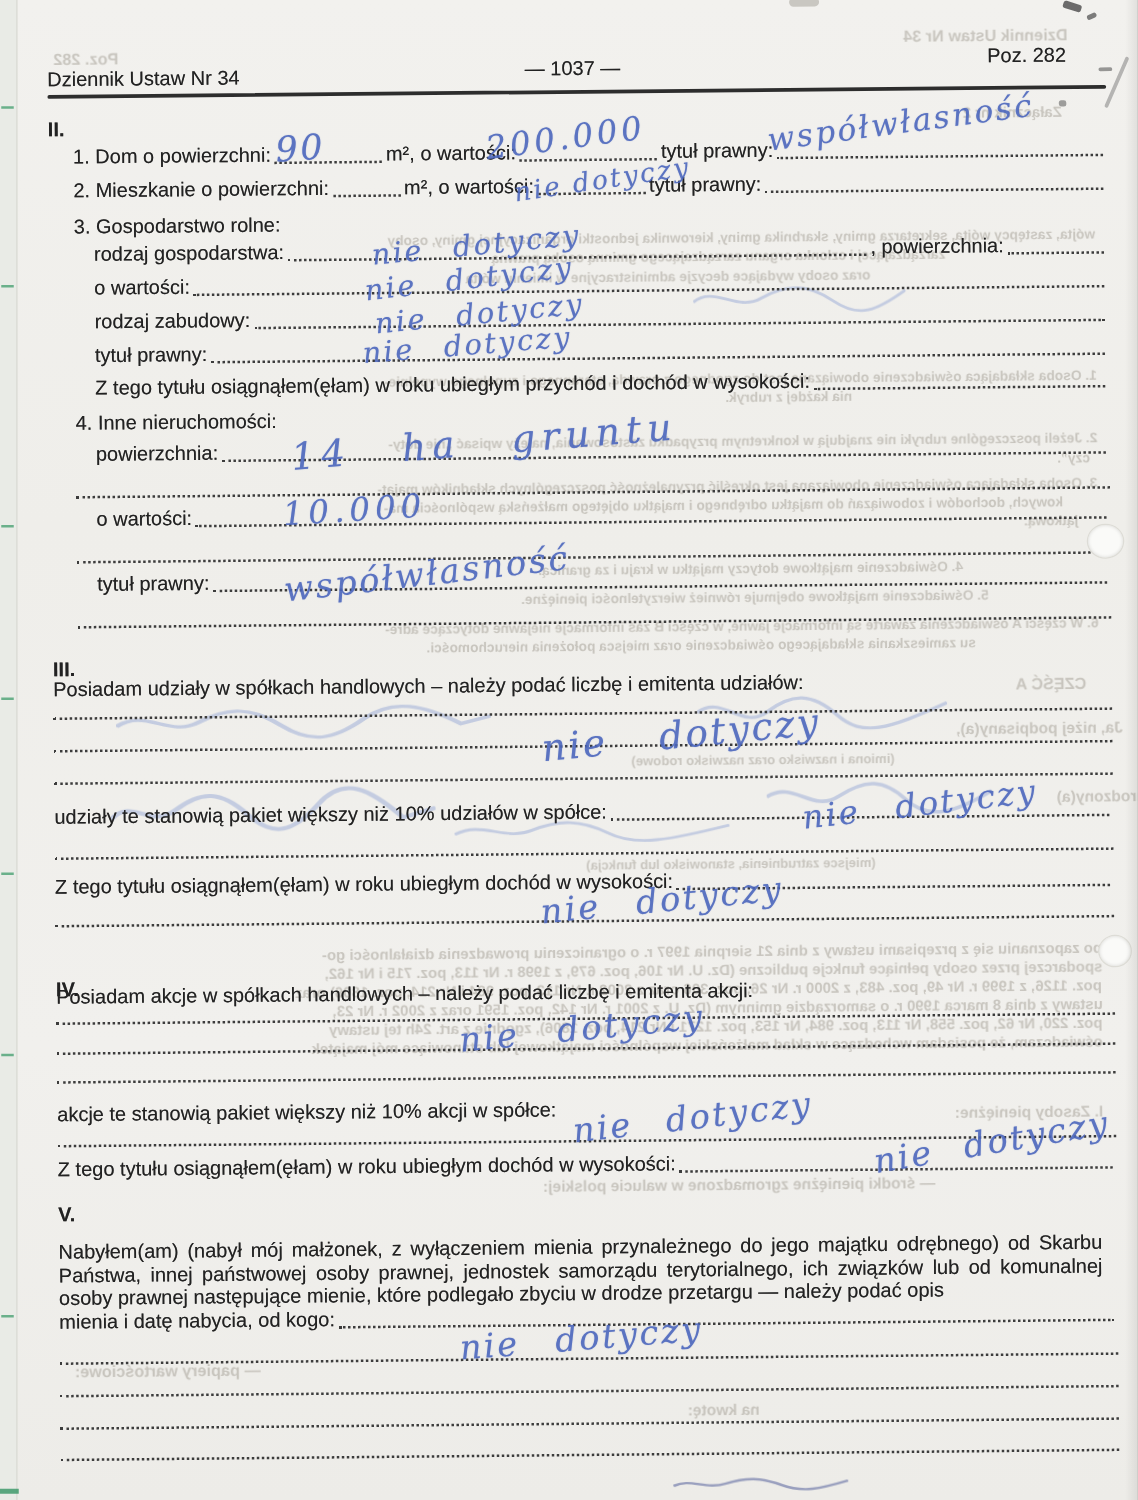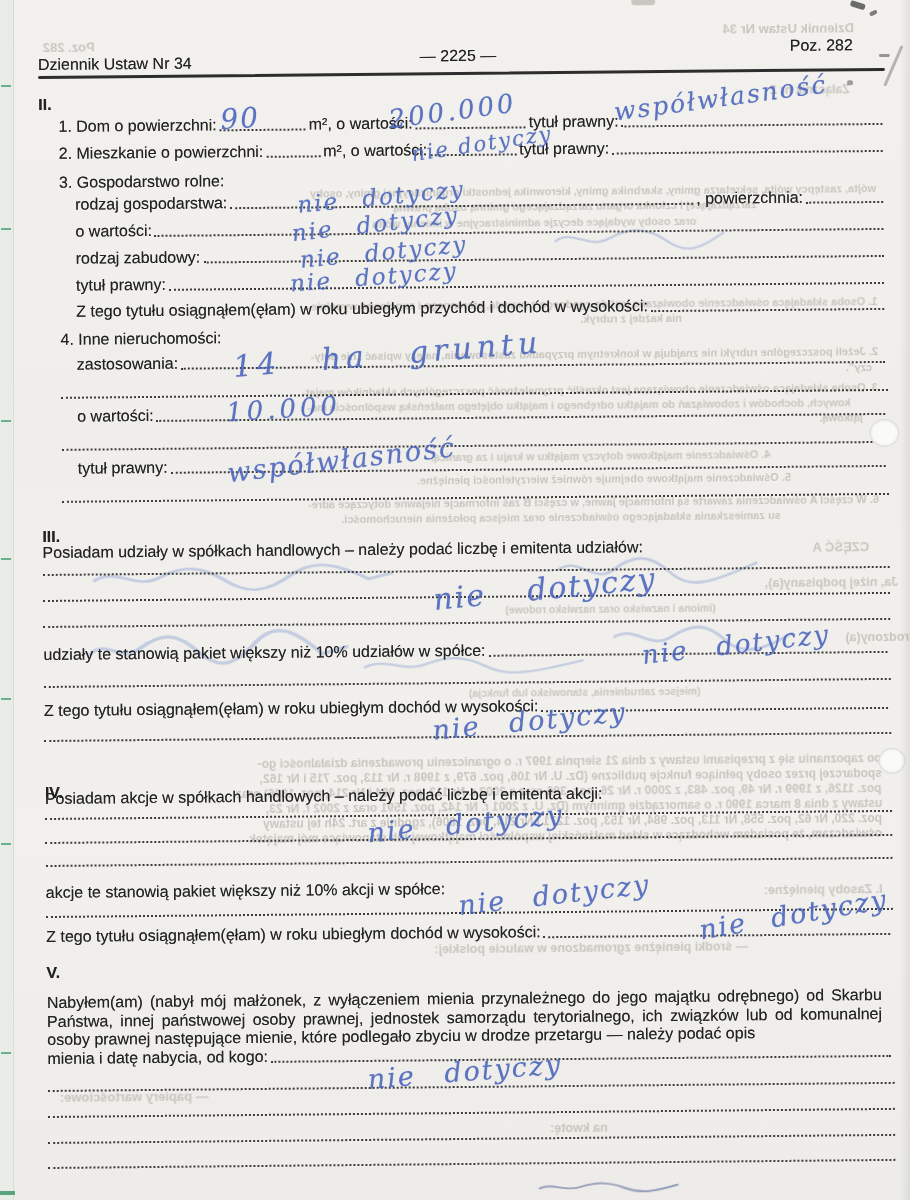--- a/index.html
+++ b/index.html
@@ -174,21 +174,21 @@
         <path d="M0,12 C10,4 18,16 28,10 S46,4 56,12 S78,16 100,8" fill="none" stroke="#8fa2d4" stroke-width="1.6"></path>
       </svg>
     <svg class="squig sq6" viewBox="0 0 100 20" preserveAspectRatio="none">
         <path d="M0,12 C10,2 20,18 32,10 S54,2 66,12 S86,18 100,6" fill="none" stroke="#8fa2d4" stroke-width="1.6"></path>
       </svg>
     <svg class="squig sq7" viewBox="0 0 100 20" preserveAspectRatio="none">
         <path d="M0,12 C10,4 18,16 30,10 S50,4 62,12 S84,16 100,8" fill="none" stroke="#55619c" stroke-width="2.4"></path>
       </svg>
 
     <div class="pt" style="left:30px;top:52px">Dziennik Ustaw Nr 34</div>
-    <div class="pt" style="left:412px;top:47px">— 2225 —</div>
+    <div class="pt" style="left:412px;top:47px">— 1037 —</div>
     <div class="pt" style="left:782px;top:40px">Poz. 282</div>
     <div class="rule"></div>
 
     <div class="pt bold" style="left:30px;top:92px">II.</div>
 
     <div class="row" style="left:50px;right:20px;top:110px">
       <span class="lbl">1. Dom o powierzchni:</span>
       <span class="dseg" style="width:86px"></span>
       <span class="lbl">m², o wartości:</span>
       <span class="dseg" style="width:110px"></span>
@@ -238,21 +238,21 @@
     <div class="hw h-f4">nie dotyczy</div>
 
     <div class="row" style="left:66px;right:20px;top:295px">
       <span class="lbl">Z tego tytułu osiągnąłem(ęłam) w roku ubiegłym przychód i dochód w wysokości:</span>
       <span class="dfill"></span>
     </div>
 
     <div class="pt" style="left:50px;top:327px">4. Inne nieruchomości:</div>
 
     <div class="row" style="left:66px;right:20px;top:348px">
-      <span class="lbl">zastosowania:</span>
+      <span class="lbl">powierzchnia:</span>
       <span class="dfill"></span>
     </div>
     <div class="hw h-o1">14 ha gruntu</div>
     <div class="dotline" style="left:50px;right:20px;top:393px"></div>
 
     <div class="row" style="left:66px;right:20px;top:400px">
       <span class="lbl">o wartości:</span>
       <span class="dfill"></span>
     </div>
     <div class="hw h-o2">10.000</div>

